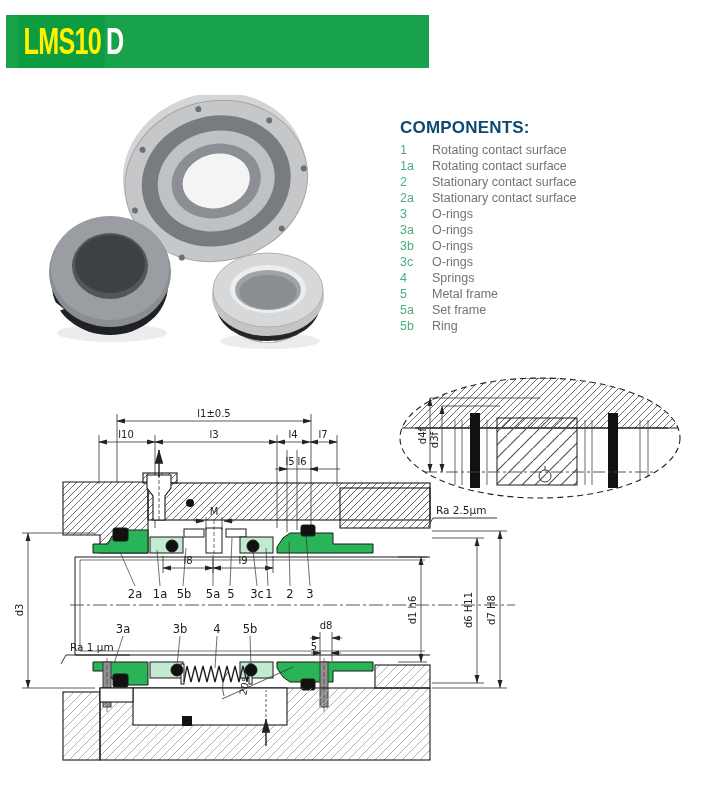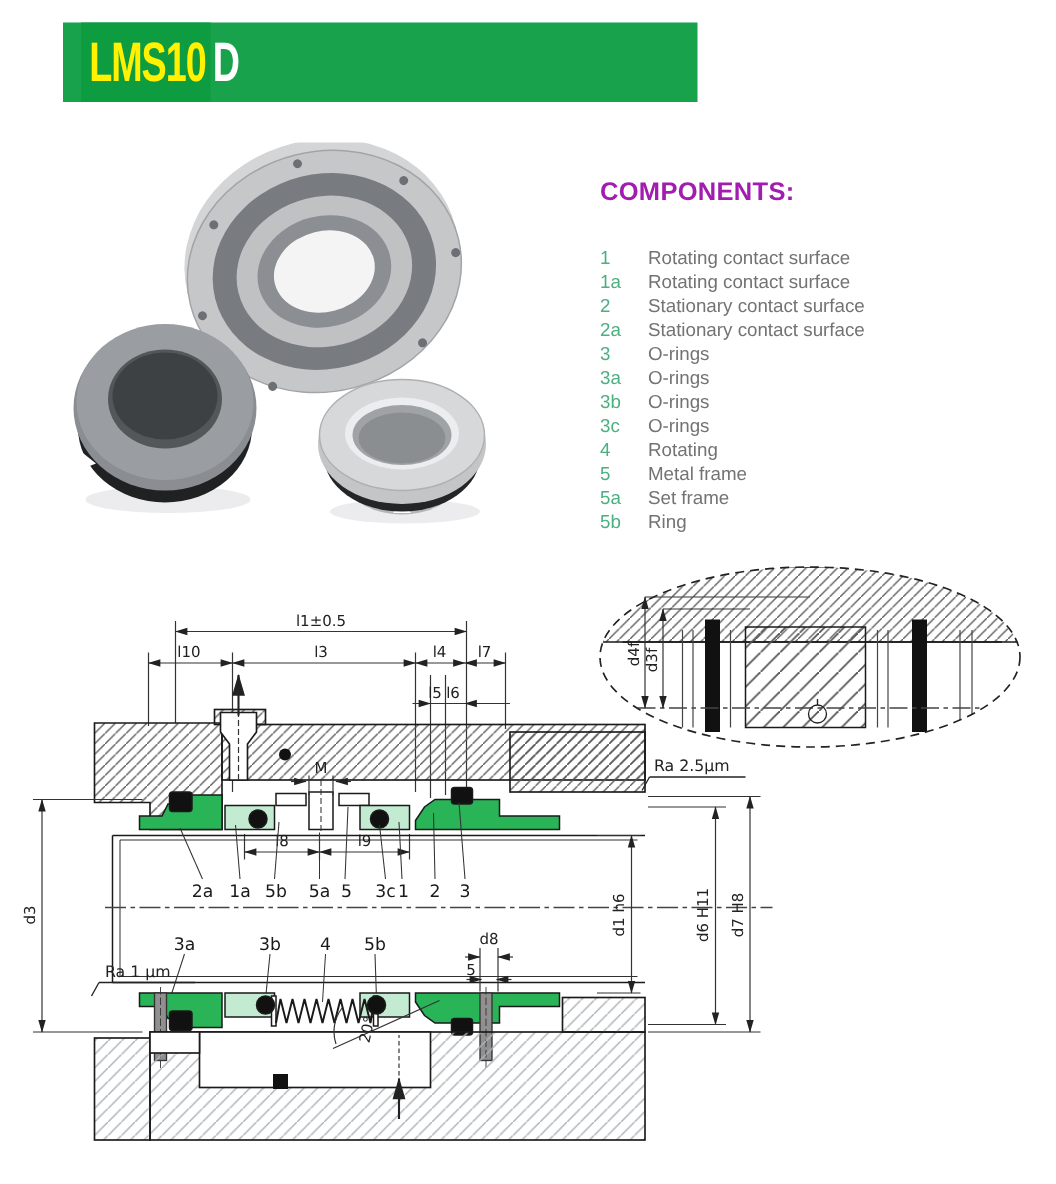--- a/index.html
+++ b/index.html
@@ -1,27 +1,27 @@
 <!DOCTYPE html>
 <html><head>
 <meta charset="utf-8">
 <style>
   html,body{margin:0;padding:0;background:#fff;}
   #page{position:relative;width:704px;height:789px;background:#fff;overflow:hidden;
         font-family:"Liberation Sans","DejaVu Sans",sans-serif;}
   
-  .banner{position:absolute;left:6px;top:15px;width:423px;height:53px;background:#18A24B;margin-left:36px;}
+  .banner{position:absolute;left:6px;top:15px;width:423px;height:53px;background:#18A24B;}
   .banner-inner{position:absolute;left:12px;top:0;height:53px;display:flex;align-items:center;
         transform:scaleX(0.68);transform-origin:left center;white-space:nowrap;}
   .brand-hl{background:#0D9C40;color:#FFF100;font-size:37px;font-weight:bold;
         line-height:53px;padding:0 5px 0 8px;letter-spacing:-1px;}
   .brand-sf{color:#ffffff;font-size:37px;font-weight:bold;line-height:53px;letter-spacing:-1px;padding-left:2px;}
   
   .components{position:absolute;left:400px;top:118px;width:300px;}
-  .comp-head{color:#a21caf;font-size:17px;font-weight:bold;letter-spacing:0.2px;margin-bottom:26px;}
+  .comp-head{color:#0c4a6e;font-size:17px;font-weight:bold;letter-spacing:0.2px;margin-bottom:4px;}
   .comp-row{display:flex;height:16px;align-items:center;}
   .comp-id{width:32px;color:#4CAF7F;font-size:12.5px;flex:none;}
   .comp-label{color:#737373;font-size:12.5px;}
   
   .d{font-family:"DejaVu Sans","Liberation Sans",sans-serif;font-size:10px;fill:#222;}
   .p{font-family:"DejaVu Sans","Liberation Sans",sans-serif;font-size:11.5px;fill:#1a1a1a;}
   .r{font-family:"DejaVu Sans","Liberation Sans",sans-serif;font-size:10.5px;fill:#222;}
   svg{position:absolute;}
 </style>
 </head>
@@ -107,21 +107,21 @@
     <div class="comp-row">
         <span class="comp-id">3b</span>
         <span class="comp-label">O-rings</span>
       </div>
     <div class="comp-row">
         <span class="comp-id">3c</span>
         <span class="comp-label">O-rings</span>
       </div>
     <div class="comp-row">
         <span class="comp-id">4</span>
-        <span class="comp-label">Rotating</span>
+        <span class="comp-label">Springs</span>
       </div>
     <div class="comp-row">
         <span class="comp-id">5</span>
         <span class="comp-label">Metal frame</span>
       </div>
     <div class="comp-row">
         <span class="comp-id">5a</span>
         <span class="comp-label">Set frame</span>
       </div>
     <div class="comp-row">

